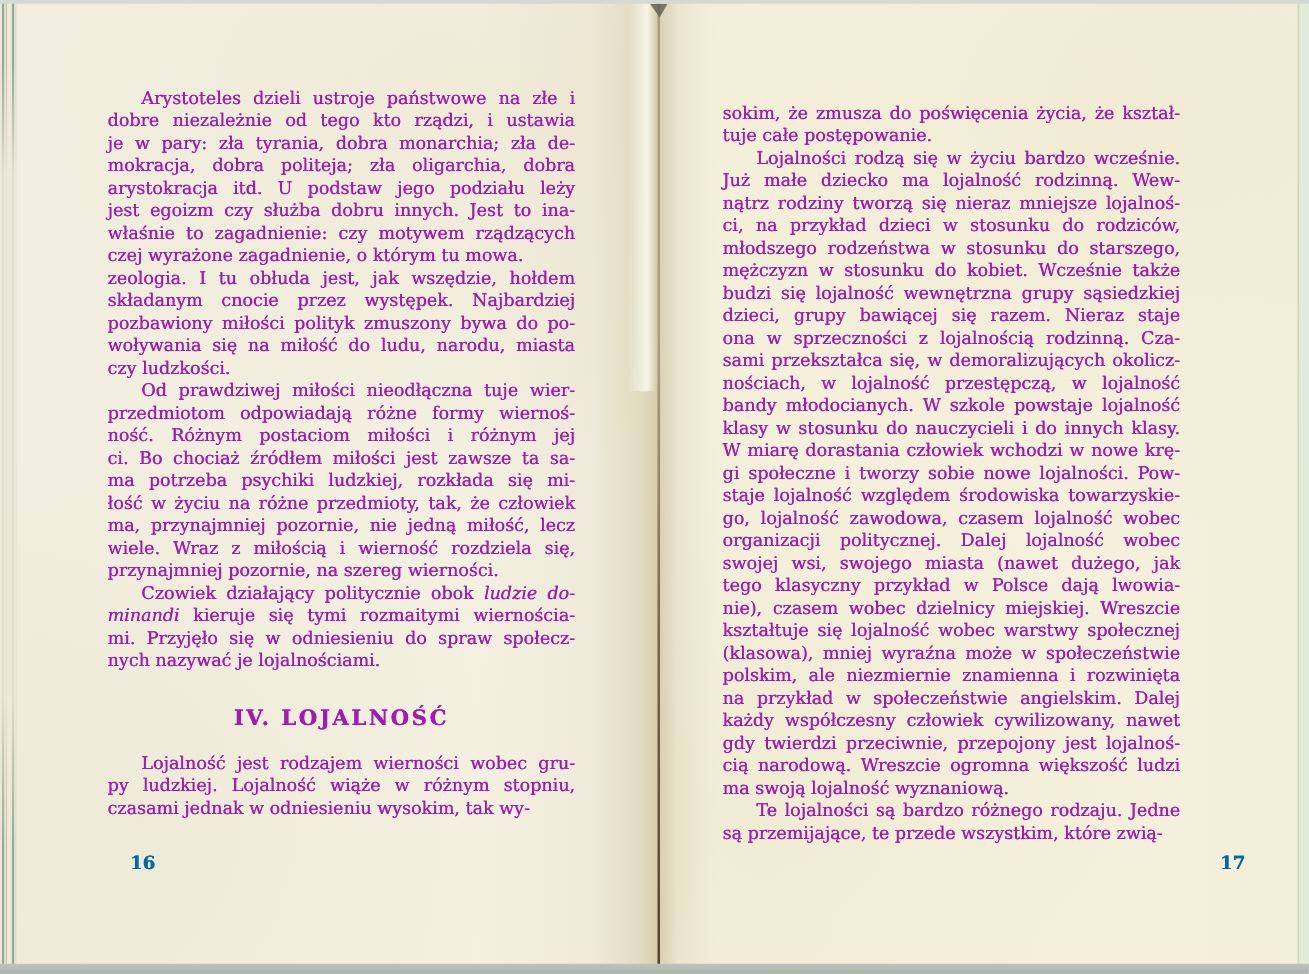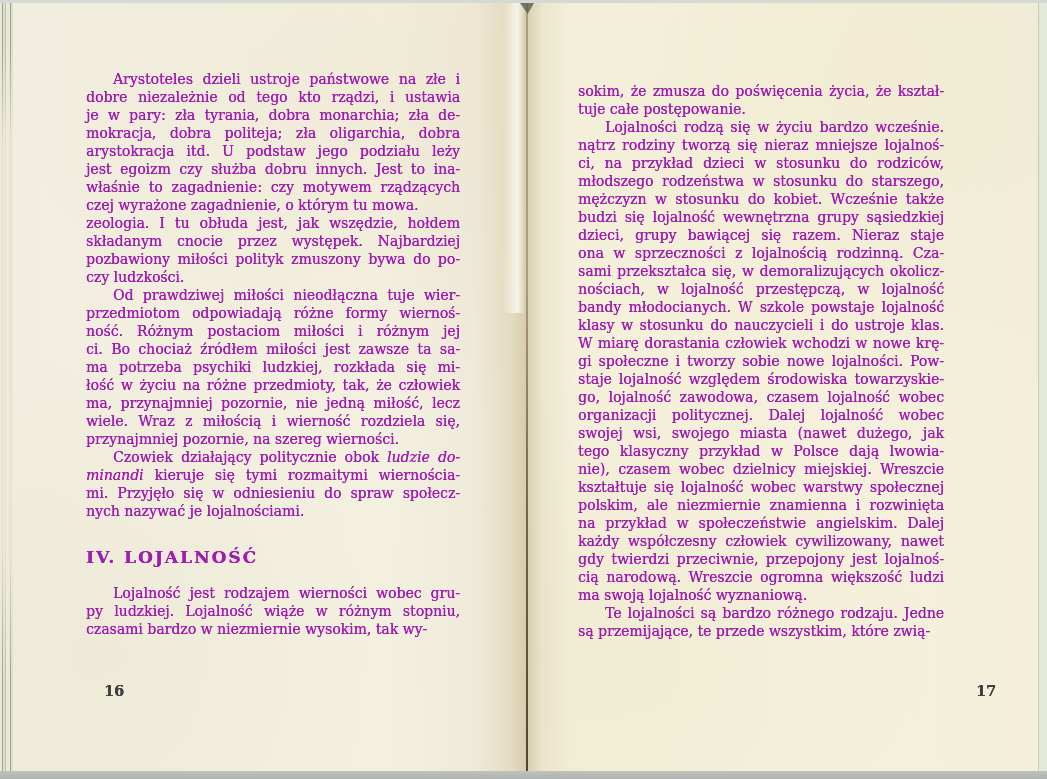--- a/index.html
+++ b/index.html
@@ -39,24 +39,24 @@
   .fold-notch{position:absolute;left:520px;top:3px;width:14px;height:11px;
           background:#5d5c52;clip-path:polygon(0 0,100% 0,55% 100%);opacity:.8;}
   
   .text-flow{position:absolute;color:#a21caf;font-size:14px;line-height:18px;
           text-shadow:.25px 0 0 currentColor;}
   .flow-left{left:86px;top:70px;width:374px;}
   .flow-right{left:578px;top:66px;width:366px;margin-top:16px;}
   .tline{text-align:justify;text-align-last:justify;white-space:normal;}
   .tline.last{text-align-last:left;}
   .tline.first{text-indent:27px;}
-  .heading{margin:26px 0 16px;font-weight:bold;
+  .heading{margin:26px 0 16px;text-align:center;font-weight:bold;
            font-size:17px;letter-spacing:2px;line-height:22px;}
   .page-num{position:absolute;top:682px;font-size:14.5px;font-weight:bold;
-           color:#404040;text-shadow:.25px 0 0 currentColor;}
+           color:#0369a1;text-shadow:.25px 0 0 currentColor;}
   .num-left{left:104px;}
   .num-right{left:976px;}
 </style>
 </head>
 <body>
 
 <div id="canvas">
   <div class="top-strip"></div>
   <div class="edge-stack-left"></div>
   <div class="edge-right"></div>
@@ -80,20 +80,21 @@
         <div class="tline">mokracja, dobra politeja; zła oligarchia, dobra</div>
         <div class="tline">arystokracja itd. U podstaw jego podziału leży</div>
         <div class="tline">jest egoizm czy służba dobru innych. Jest to ina-</div>
         <div class="tline">właśnie to zagadnienie: czy motywem rządzących</div>
         <div class="tline last">czej wyrażone zagadnienie, o którym tu mowa.</div>
       </div>
       <div class="para">
         <div class="tline">zeologia. I tu obłuda jest, jak wszędzie, hołdem</div>
         <div class="tline">składanym cnocie przez występek. Najbardziej</div>
         <div class="tline">pozbawiony miłości polityk zmuszony bywa do po-</div>
+        <div class="tline">woływania się na miłość do ludu, narodu, miasta</div>
         <div class="tline last">czy ludzkości.</div>
       </div>
       <div class="para">
         <div class="tline first">Od prawdziwej miłości nieodłączna tuje wier-</div>
         <div class="tline">przedmiotom odpowiadają różne formy wiernoś-</div>
         <div class="tline">ność. Różnym postaciom miłości i różnym jej</div>
         <div class="tline">ci. Bo chociaż źródłem miłości jest zawsze ta sa-</div>
         <div class="tline">ma potrzeba psychiki ludzkiej, rozkłada się mi-</div>
         <div class="tline">łość w życiu na różne przedmioty, tak, że człowiek</div>
         <div class="tline">ma, przynajmniej pozornie, nie jedną miłość, lecz</div>
@@ -103,50 +104,52 @@
       <div class="para">
         <div class="tline first">Czowiek działający politycznie obok <i>ludzie do-</i></div>
         <div class="tline"><i>minandi</i> kieruje się tymi rozmaitymi wiernościa-</div>
         <div class="tline">mi. Przyjęło się w odniesieniu do spraw społecz-</div>
         <div class="tline last">nych nazywać je lojalnościami.</div>
       </div>
       <div class="heading">IV. LOJALNOŚĆ</div>
       <div class="para">
         <div class="tline first">Lojalność jest rodzajem wierności wobec gru-</div>
         <div class="tline">py ludzkiej. Lojalność wiąże w różnym stopniu,</div>
-        <div class="tline last">czasami bardzo w niezmiernie wysokim, tak wy-</div>
+        <div class="tline last">czasami jednak w odniesieniu wysokim, tak wy-</div>
       </div>
     </div>
   <div class="text-flow flow-right" id="flow-right">
       <div class="para">
         <div class="tline">sokim, że zmusza do poświęcenia życia, że kształ-</div>
         <div class="tline last">tuje całe postępowanie.</div>
       </div>
       <div class="para">
         <div class="tline first">Lojalności rodzą się w życiu bardzo wcześnie.</div>
+        <div class="tline">Już małe dziecko ma lojalność rodzinną. Wew-</div>
         <div class="tline">nątrz rodziny tworzą się nieraz mniejsze lojalnoś-</div>
         <div class="tline">ci, na przykład dzieci w stosunku do rodziców,</div>
         <div class="tline">młodszego rodzeństwa w stosunku do starszego,</div>
         <div class="tline">mężczyzn w stosunku do kobiet. Wcześnie także</div>
         <div class="tline">budzi się lojalność wewnętrzna grupy sąsiedzkiej</div>
         <div class="tline">dzieci, grupy bawiącej się razem. Nieraz staje</div>
         <div class="tline">ona w sprzeczności z lojalnością rodzinną. Cza-</div>
         <div class="tline">sami przekształca się, w demoralizujących okolicz-</div>
         <div class="tline">nościach, w lojalność przestępczą, w lojalność</div>
         <div class="tline">bandy młodocianych. W szkole powstaje lojalność</div>
-        <div class="tline">klasy w stosunku do nauczycieli i do ustroje klas.</div>
+        <div class="tline">klasy w stosunku do nauczycieli i do innych klasy.</div>
         <div class="tline">W miarę dorastania człowiek wchodzi w nowe krę-</div>
         <div class="tline">gi społeczne i tworzy sobie nowe lojalności. Pow-</div>
         <div class="tline">staje lojalność względem środowiska towarzyskie-</div>
         <div class="tline">go, lojalność zawodowa, czasem lojalność wobec</div>
         <div class="tline">organizacji politycznej. Dalej lojalność wobec</div>
         <div class="tline">swojej wsi, swojego miasta (nawet dużego, jak</div>
         <div class="tline">tego klasyczny przykład w Polsce dają lwowia-</div>
         <div class="tline">nie), czasem wobec dzielnicy miejskiej. Wreszcie</div>
         <div class="tline">kształtuje się lojalność wobec warstwy społecznej</div>
+        <div class="tline">(klasowa), mniej wyraźna może w społeczeństwie</div>
         <div class="tline">polskim, ale niezmiernie znamienna i rozwinięta</div>
         <div class="tline">na przykład w społeczeństwie angielskim. Dalej</div>
         <div class="tline">każdy współczesny człowiek cywilizowany, nawet</div>
         <div class="tline">gdy twierdzi przeciwnie, przepojony jest lojalnoś-</div>
         <div class="tline">cią narodową. Wreszcie ogromna większość ludzi</div>
         <div class="tline last">ma swoją lojalność wyznaniową.</div>
       </div>
       <div class="para">
         <div class="tline first">Te lojalności są bardzo różnego rodzaju. Jedne</div>
         <div class="tline last">są przemijające, te przede wszystkim, które zwią-</div>

